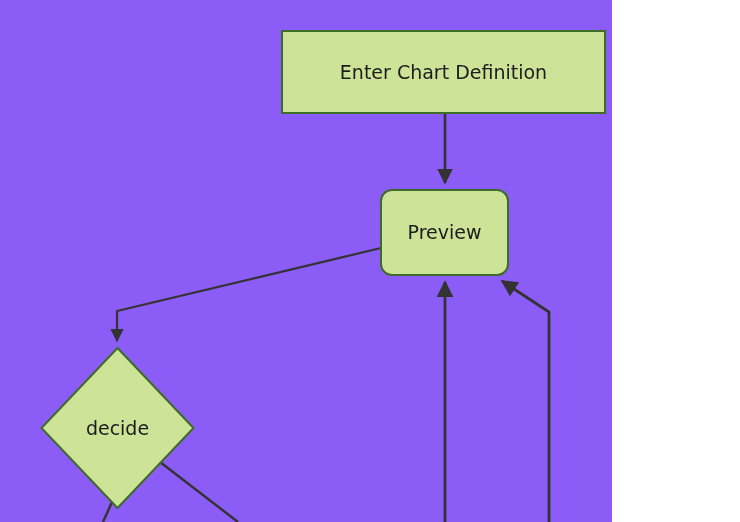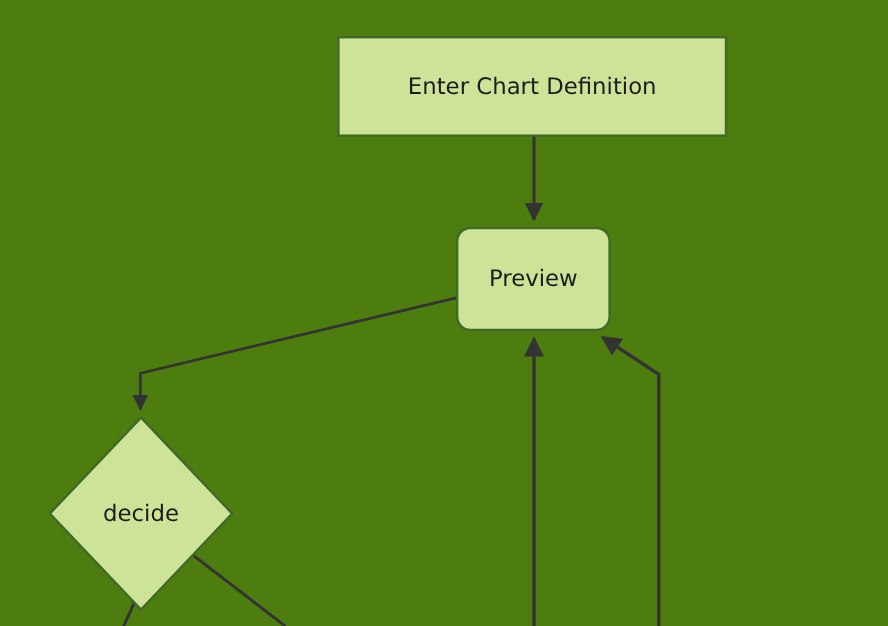--- a/index.html
+++ b/index.html
@@ -8,23 +8,23 @@
     background: #ffffff;
   }
   body {
     width: 740px;
     height: 522px;
     overflow: hidden;
     font-family: "DejaVu Sans", "Liberation Sans", sans-serif;
   }
   #flowchart-canvas {
     position: relative;
-    width: 740px;
+    width: 612px;
     height: 522px;
-    background: #4d7c0f;
+    background: #8b5cf6;
   }
   #flowchart-svg {
     position: absolute;
     top: 0;
     left: 0;
     width: 740px;
     height: 522px;
     display: block;
   }
   .node-label {

